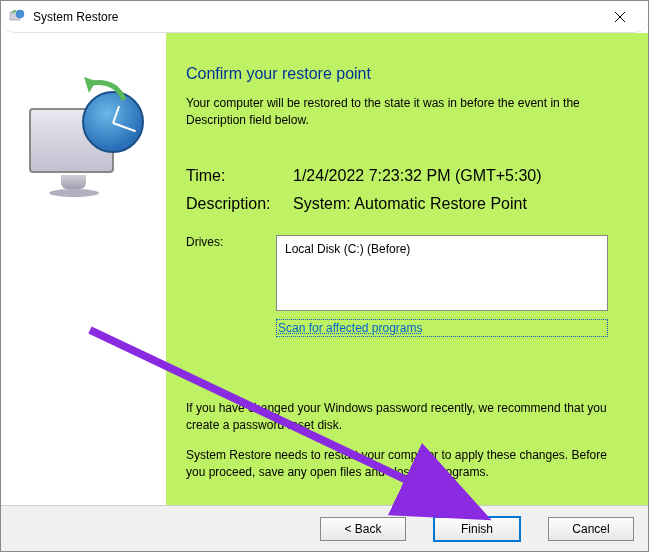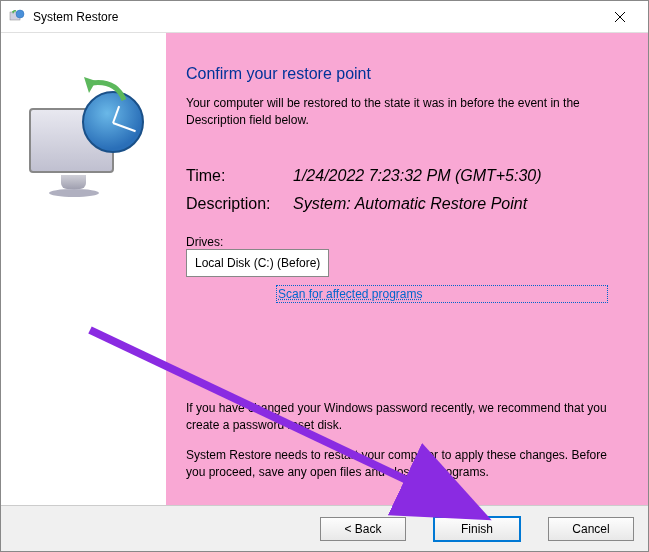--- a/index.html
+++ b/index.html
@@ -20,20 +20,21 @@
       flex-direction: column;
       background: #fff;
     }
     .titlebar {
       height: 32px;
       display: flex;
       align-items: center;
       padding: 0 8px;
       background: #fff;
       border-bottom: 1px solid #e0e0e0;
+      border-radius: 15px;
     }
     .titlebar-icon {
       width: 16px; height: 16px;
       margin-right: 8px;
     }
     .titlebar-title {
       flex: 1;
       font-size: 12px;
       color: #000;
     }
@@ -99,21 +100,21 @@
     }
     .clock::before { width: 18px; height: 2px; transform: rotate(-70deg); }
     .clock::after { width: 24px; height: 2px; transform: rotate(20deg); }
     .arrow-curve {
       position: absolute;
       top: -8px; left: 55px;
     }
     .content {
       flex: 1;
       padding: 32px 40px 10px 20px;
-      background: #f9a8d4;
+      background: #bef264;
       border-left: 0;
       display: flex;
       flex-direction: column;
     }
     h1.heading {
       font-size: 16px;
       font-weight: 400;
       color: #003399;
       margin-bottom: 12px;
     }
@@ -129,27 +130,25 @@
       font-size: 16px;
       gap: 17px;
     }
     .info-label {
       width: 90px;
       color: #000;
     }
     .info-value {
       flex: 1;
       color: #000;
-      font-style: italic;
     }
     .drives-row {
       display: flex;
       margin-top: 12px;
       align-items: flex-start;
-      flex-direction: column;
     }
     .drives-box {
       flex: 1;
       border: 1px solid #888;
       height: 76px;
       padding: 6px 8px;
       font-size: 12px;
       background: #fff;
     }
     .scan-link {

